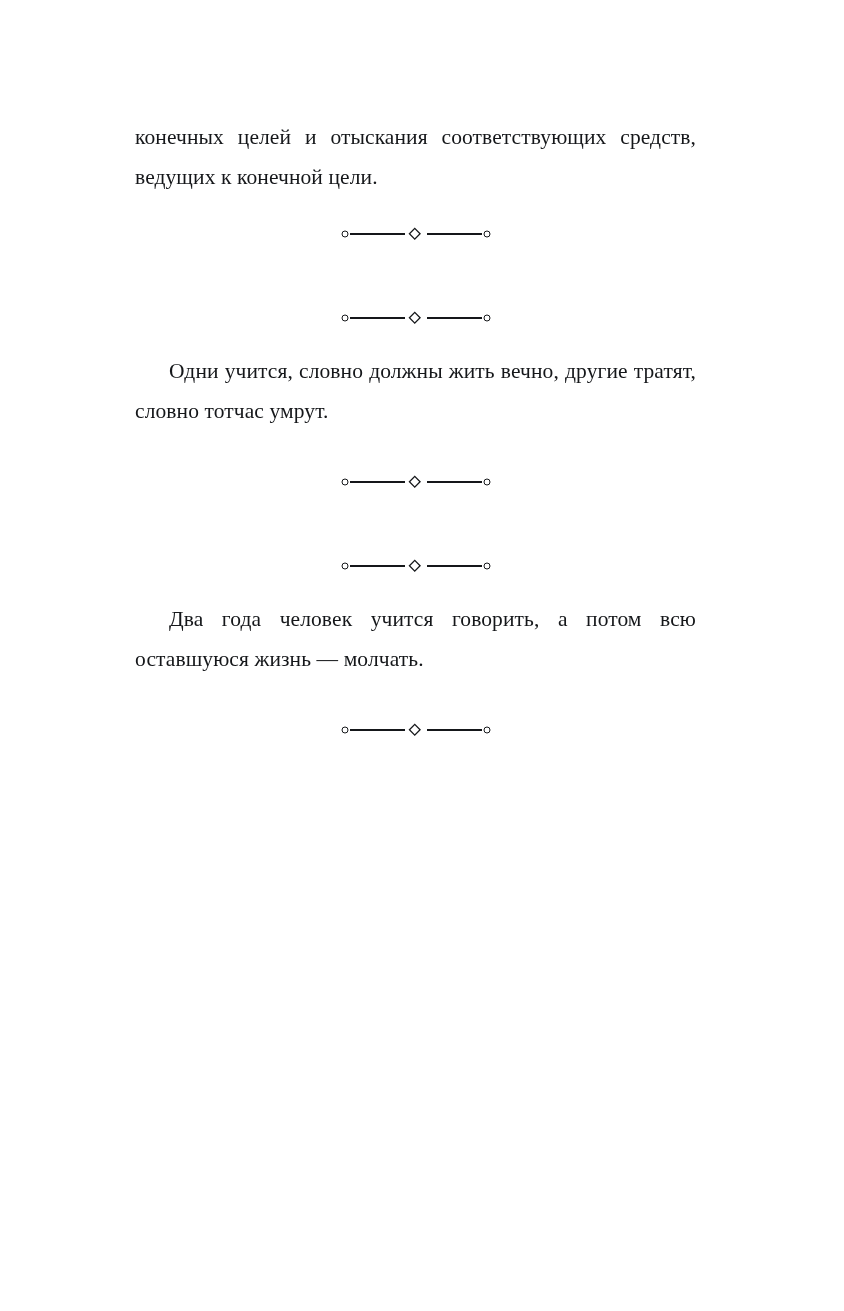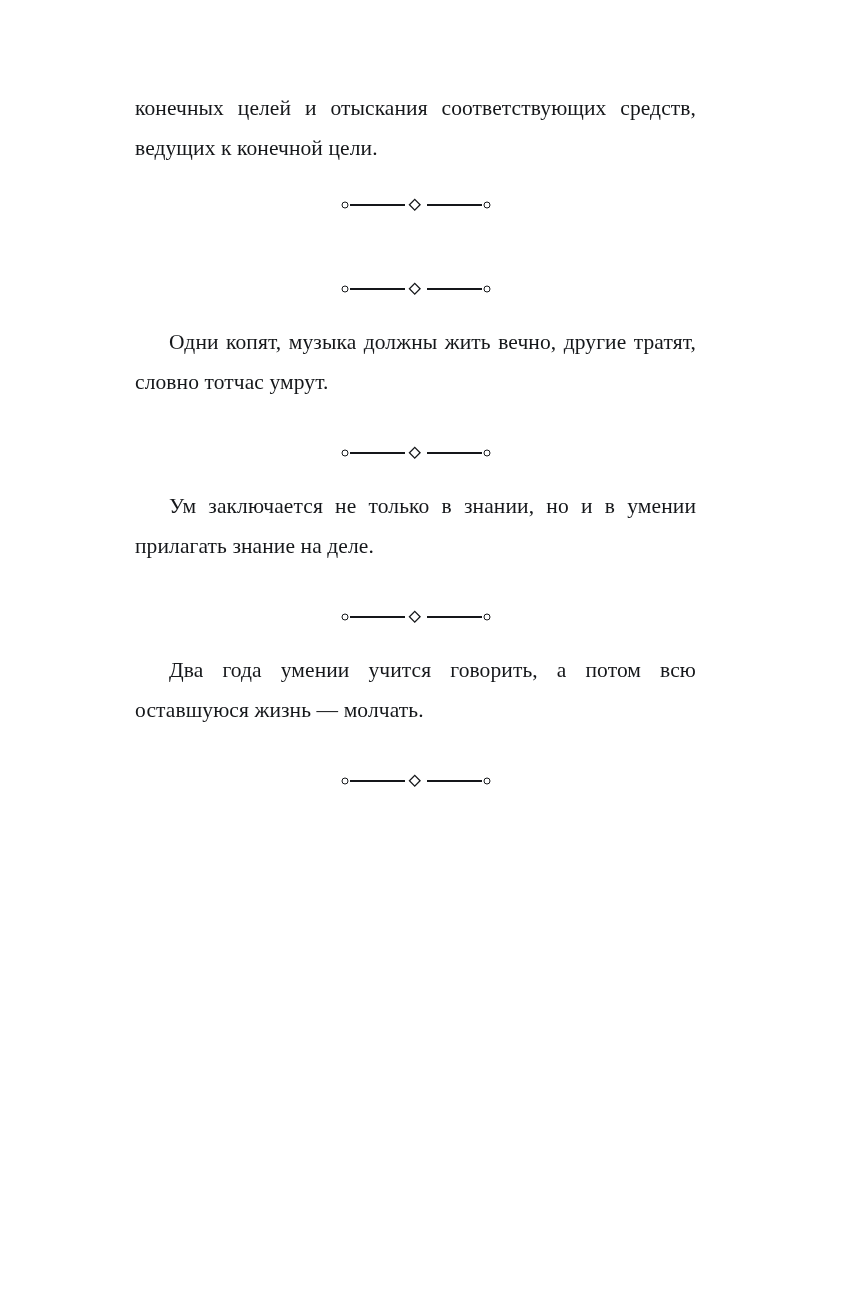--- a/index.html
+++ b/index.html
@@ -12,21 +12,21 @@
     background: #ffffff;
     font-family: "Liberation Serif", serif;
     color: #111111;
     overflow: hidden;
   }
   .page {
     position: relative;
     width: 844px;
     height: 1311px;
     box-sizing: border-box;
-    padding: 88px 148px 0 135px;
+    padding: 117px 148px 0 135px;
   }
   .text-block {
     font-size: 21.5px;
     line-height: 40px;
     text-align: justify;
     text-justify: inter-word;
     color: #15171a;
     letter-spacing: 0.1px;
   }
   .text-block.indent {
@@ -68,49 +68,48 @@
   <div class="divider">
     <svg width="150" height="14" viewBox="0 0 150 14" aria-hidden="true">
       <circle cx="4" cy="7" r="3" fill="none" stroke="#15171a" stroke-width="1"></circle>
       <line x1="9" y1="7" x2="64" y2="7" stroke="#15171a" stroke-width="2.2"></line>
       <rect x="70" y="3" width="7.5" height="7.5" transform="rotate(45 73.75 6.75)" fill="none" stroke="#15171a" stroke-width="1.3"></rect>
       <line x1="86" y1="7" x2="141" y2="7" stroke="#15171a" stroke-width="2.2"></line>
       <circle cx="146" cy="7" r="3" fill="none" stroke="#15171a" stroke-width="1"></circle>
     </svg>
   </div>
 
-  <div class="text-block indent">Одни копят, музыка должны жить вечно, другие тратят, словно тотчас умрут.</div>
+  <div class="text-block indent">Одни учится, словно должны жить вечно, другие тратят, словно тотчас умрут.</div>
 
   <div class="gap-medium"></div>
 
   <div class="divider">
     <svg width="150" height="14" viewBox="0 0 150 14" aria-hidden="true">
       <circle cx="4" cy="7" r="3" fill="none" stroke="#15171a" stroke-width="1"></circle>
       <line x1="9" y1="7" x2="64" y2="7" stroke="#15171a" stroke-width="2.2"></line>
       <rect x="70" y="3" width="7.5" height="7.5" transform="rotate(45 73.75 6.75)" fill="none" stroke="#15171a" stroke-width="1.3"></rect>
       <line x1="86" y1="7" x2="141" y2="7" stroke="#15171a" stroke-width="2.2"></line>
       <circle cx="146" cy="7" r="3" fill="none" stroke="#15171a" stroke-width="1"></circle>
     </svg>
   </div>
 
-  <div class="text-block indent">Ум заключается не только в знании, но и в умении прилагать знание на деле.</div>
 
   <div class="gap-medium"></div>
 
   <div class="divider">
     <svg width="150" height="14" viewBox="0 0 150 14" aria-hidden="true">
       <circle cx="4" cy="7" r="3" fill="none" stroke="#15171a" stroke-width="1"></circle>
       <line x1="9" y1="7" x2="64" y2="7" stroke="#15171a" stroke-width="2.2"></line>
       <rect x="70" y="3" width="7.5" height="7.5" transform="rotate(45 73.75 6.75)" fill="none" stroke="#15171a" stroke-width="1.3"></rect>
       <line x1="86" y1="7" x2="141" y2="7" stroke="#15171a" stroke-width="2.2"></line>
       <circle cx="146" cy="7" r="3" fill="none" stroke="#15171a" stroke-width="1"></circle>
     </svg>
   </div>
 
-  <div class="text-block indent">Два года умении учится говорить, а потом всю оставшуюся жизнь — молчать.</div>
+  <div class="text-block indent">Два года человек учится говорить, а потом всю оставшуюся жизнь — молчать.</div>
 
   <div class="gap-medium"></div>
 
   <div class="divider">
     <svg width="150" height="14" viewBox="0 0 150 14" aria-hidden="true">
       <circle cx="4" cy="7" r="3" fill="none" stroke="#15171a" stroke-width="1"></circle>
       <line x1="9" y1="7" x2="64" y2="7" stroke="#15171a" stroke-width="2.2"></line>
       <rect x="70" y="3" width="7.5" height="7.5" transform="rotate(45 73.75 6.75)" fill="none" stroke="#15171a" stroke-width="1.3"></rect>
       <line x1="86" y1="7" x2="141" y2="7" stroke="#15171a" stroke-width="2.2"></line>
       <circle cx="146" cy="7" r="3" fill="none" stroke="#15171a" stroke-width="1"></circle>

